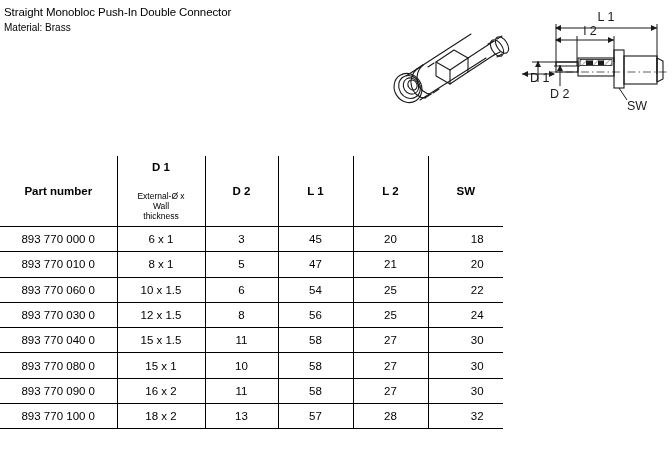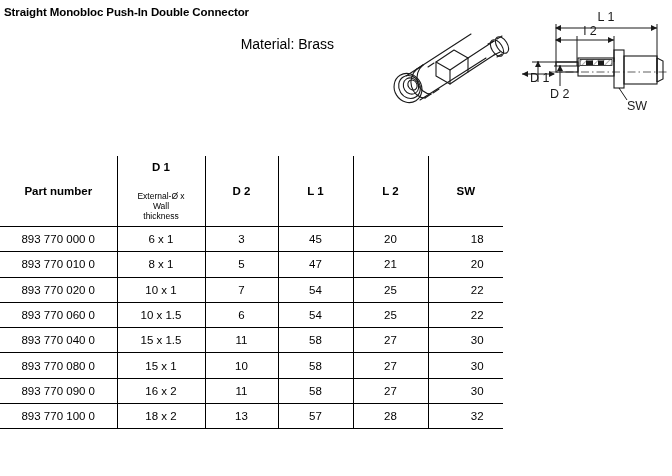--- a/index.html
+++ b/index.html
@@ -19,30 +19,29 @@
 
   
   #header-block {
     position: absolute;
     left: 4px;
     top: 5px;
     width: 330px;
   }
   #product-title {
     font-size: 11.5px;
-    font-weight: bold;
+    font-weight: normal;
     line-height: 14px;
     letter-spacing: -0.1px;
     white-space: nowrap;
   }
   #material-line {
-    font-size: 14px;
+    font-size: 10px;
     line-height: 14px;
-    margin-top: 18px;
-    text-align: right;
+    margin-top: 2px;
   }
 
   
   #iso-drawing {
     position: absolute;
     left: 376px;
     top: 14px;
     width: 160px;
     height: 100px;
   }
@@ -278,36 +277,36 @@
         </tr>
         <tr>
           <td>893 770 010 0</td>
           <td>8 x 1</td>
           <td>5</td>
           <td>47</td>
           <td>21</td>
           <td class="last">20</td>
         </tr>
         <tr>
-          <td>893 770 020 0</td>
-          <td>10 x 1</td>
-          <td>7</td>
-          <td>54</td>
-          <td>25</td>
-          <td class="last">22</td>
-        </tr>
-        <tr>
           <td>893 770 060 0</td>
           <td>10 x 1.5</td>
           <td>6</td>
           <td>54</td>
           <td>25</td>
           <td class="last">22</td>
         </tr>
         <tr>
+          <td>893 770 030 0</td>
+          <td>12 x 1.5</td>
+          <td>8</td>
+          <td>56</td>
+          <td>25</td>
+          <td class="last">24</td>
+        </tr>
+        <tr>
           <td>893 770 040 0</td>
           <td>15 x 1.5</td>
           <td>11</td>
           <td>58</td>
           <td>27</td>
           <td class="last">30</td>
         </tr>
         <tr>
           <td>893 770 080 0</td>
           <td>15 x 1</td>

